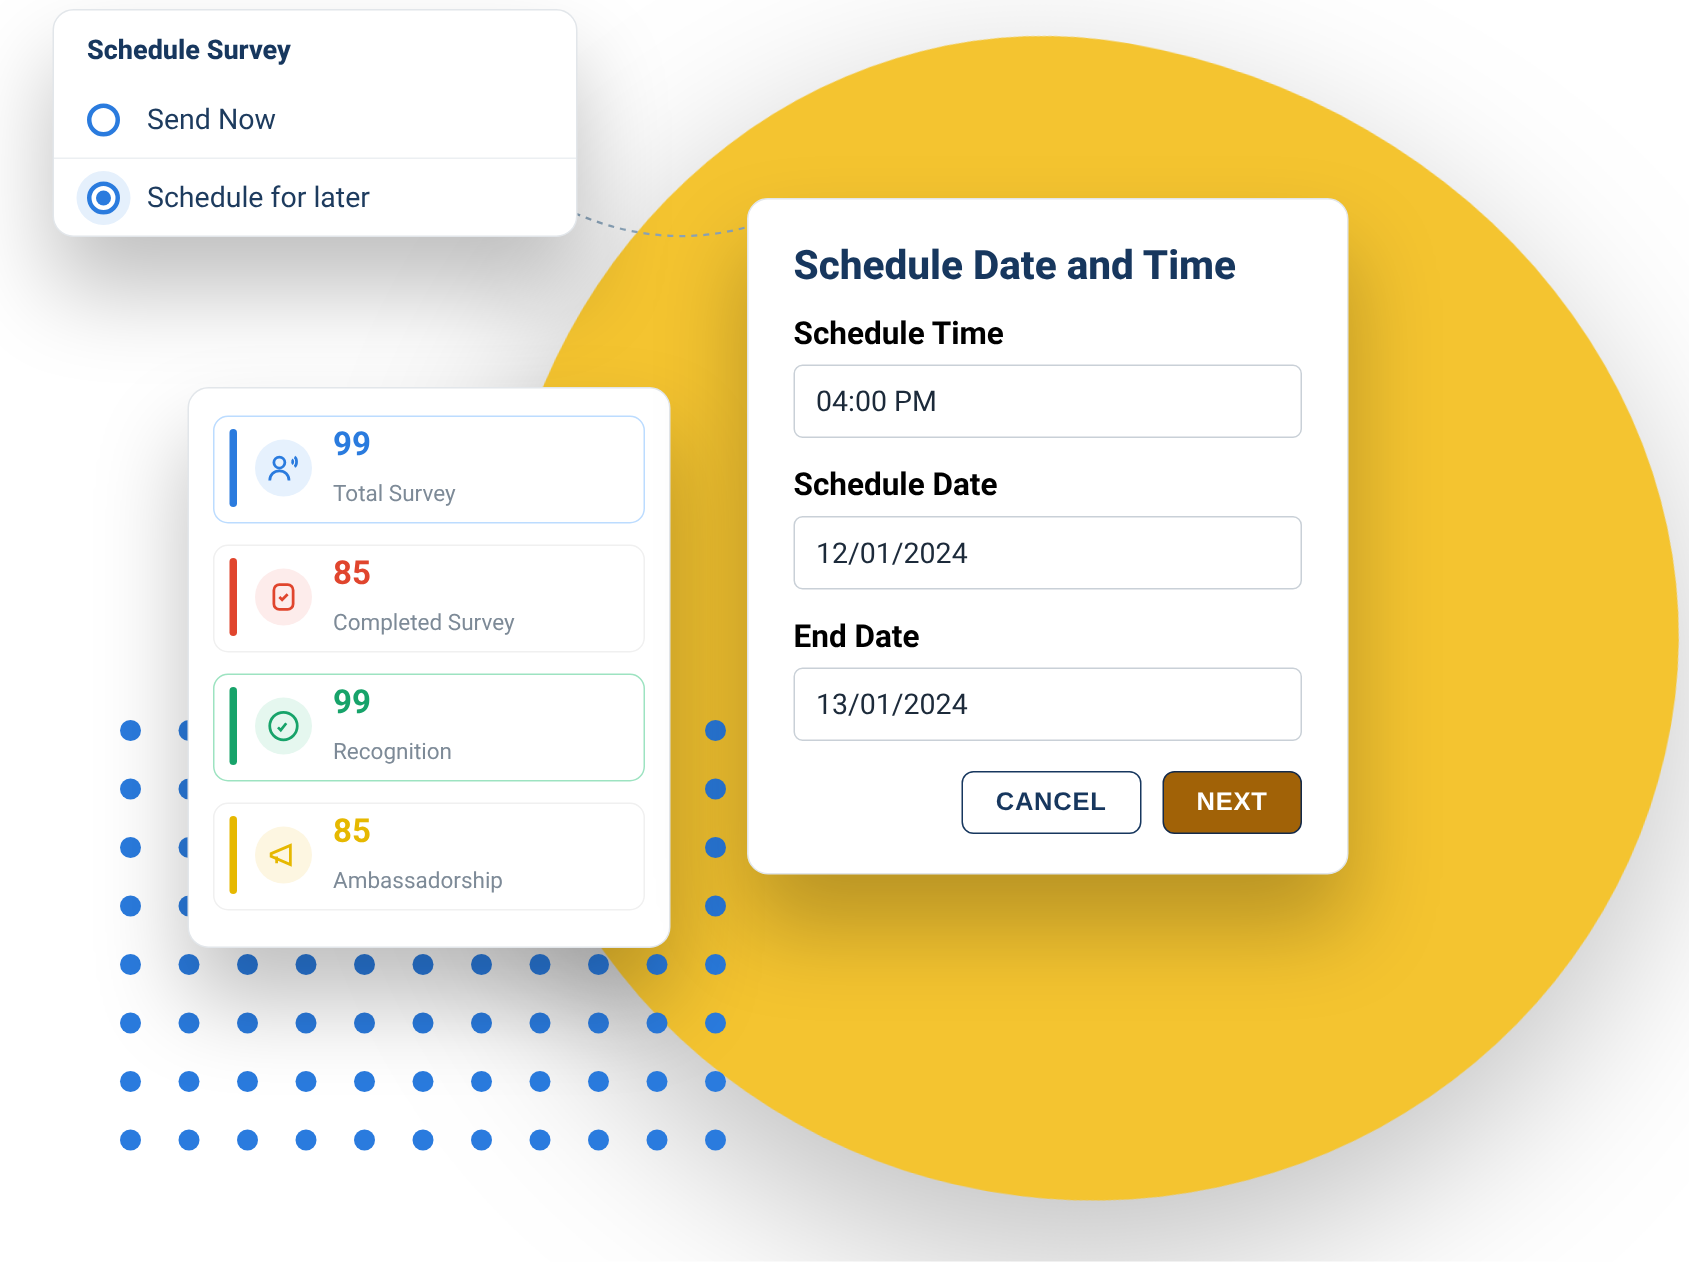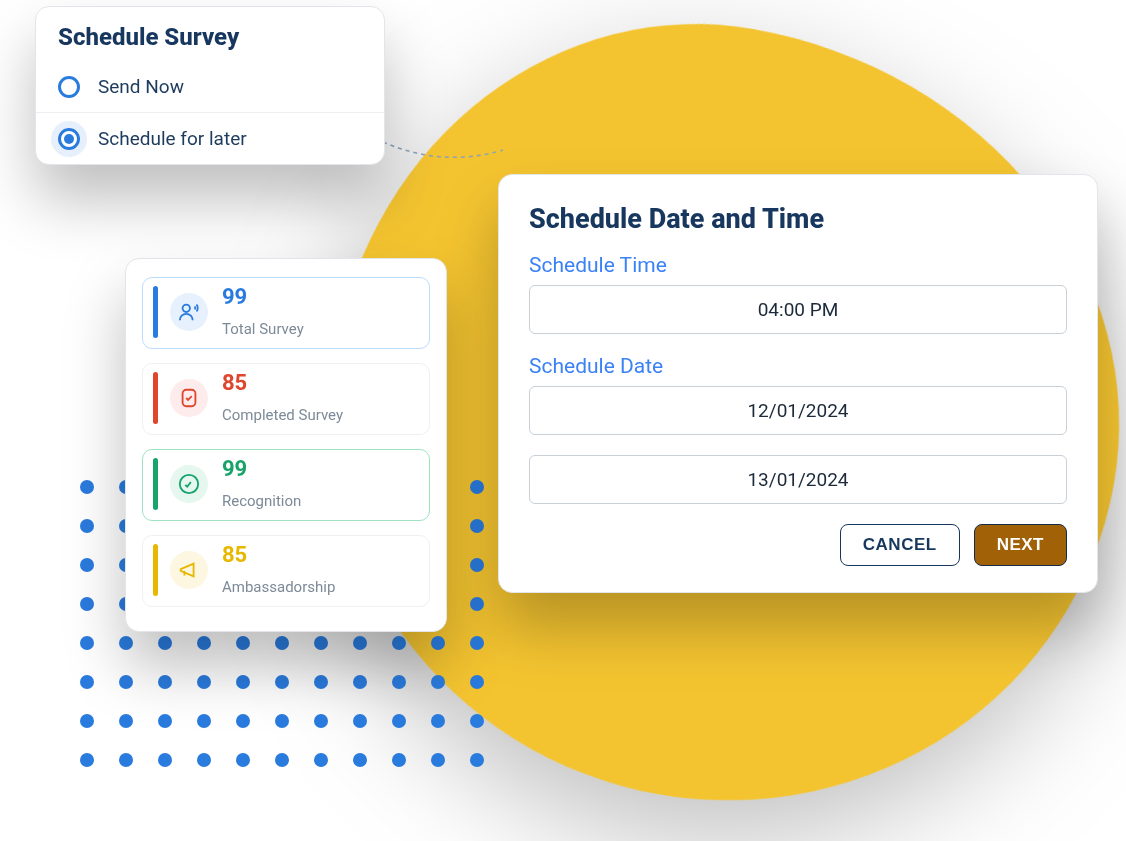--- a/index.html
+++ b/index.html
@@ -55,21 +55,21 @@
   }
 
   
   .schedule-survey {
     top: 6px;
     left: 35px;
     width: 350px;
     z-index: 5;
   }
   .schedule-survey .title {
-    font-size: 24px;
+    font-size: 18px;
     font-weight: 800;
     color: #17375e;
     padding: 16px 22px 10px;
   }
   .radio-row {
     display: flex;
     align-items: center;
     gap: 18px;
     padding: 14px 22px;
     font-size: 19px;
@@ -141,48 +141,46 @@
   }
   .stat-blue  { border-color:#bcdcff; } .stat-blue  .bar{background:#2a7bde;} .stat-blue  .icon{background:#e6f1fd;color:#2a7bde;} .stat-blue  .value{color:#2a7bde;}
   .stat-red   { border-color:#f0f0f0; } .stat-red   .bar{background:#e0452d;} .stat-red   .icon{background:#fdeceb;color:#e0452d;} .stat-red   .value{color:#e0452d;}
   .stat-green { border-color:#9de3c1; } .stat-green .bar{background:#17a36a;} .stat-green .icon{background:#e5f7ef;color:#17a36a;} .stat-green .value{color:#17a36a;}
   .stat-gold  { border-color:#f0f0f0; } .stat-gold  .bar{background:#e6b800;} .stat-gold  .icon{background:#fdf6e1;color:#e6b800;} .stat-gold  .value{color:#e6b800;}
 
   
   .schedule-form {
     top: 132px;
     left: 498px;
-    width: 600px;
+    width: 401px;
     padding: 28px 30px 26px;
     z-index: 6;
-    margin-top: 42px;
   }
   .schedule-form .heading {
     font-size: 27px;
     font-weight: 800;
     color: #17375e;
     margin-bottom: 18px;
   }
   .field-label {
     font-size: 21px;
-    color: #3b82f6;
-    font-weight: 400;
+    color: #000000;
+    font-weight: 700;
     margin-bottom: 8px;
   }
   .input {
     width: 100%;
     border: 1.5px solid #c9d0d7;
     border-radius: 6px;
     padding: 12px 14px;
     font-size: 19px;
     color: #1c2a3a;
     margin-bottom: 20px;
     background:#fff;
     cursor:text;
-    text-align:center;
   }
   .btn-row {
     display:flex;
     justify-content:flex-end;
     gap: 14px;
     margin-top: 2px;
   }
   .btn {
     padding: 10px 22px;
     border-radius: 8px;
@@ -382,19 +380,20 @@
 
 <div class="card schedule-form">
   <div class="heading">Schedule Date and Time</div>
 
   <div class="field-label">Schedule Time</div>
   <div class="input">04:00 PM</div>
 
   <div class="field-label">Schedule Date</div>
   <div class="input">12/01/2024</div>
 
+  <div class="field-label">End Date</div>
   <div class="input">13/01/2024</div>
 
   <div class="btn-row">
     <button class="btn btn-outline">CANCEL</button>
     <button class="btn btn-primary">NEXT</button>
   </div>
 </div>
 
 </body></html>

